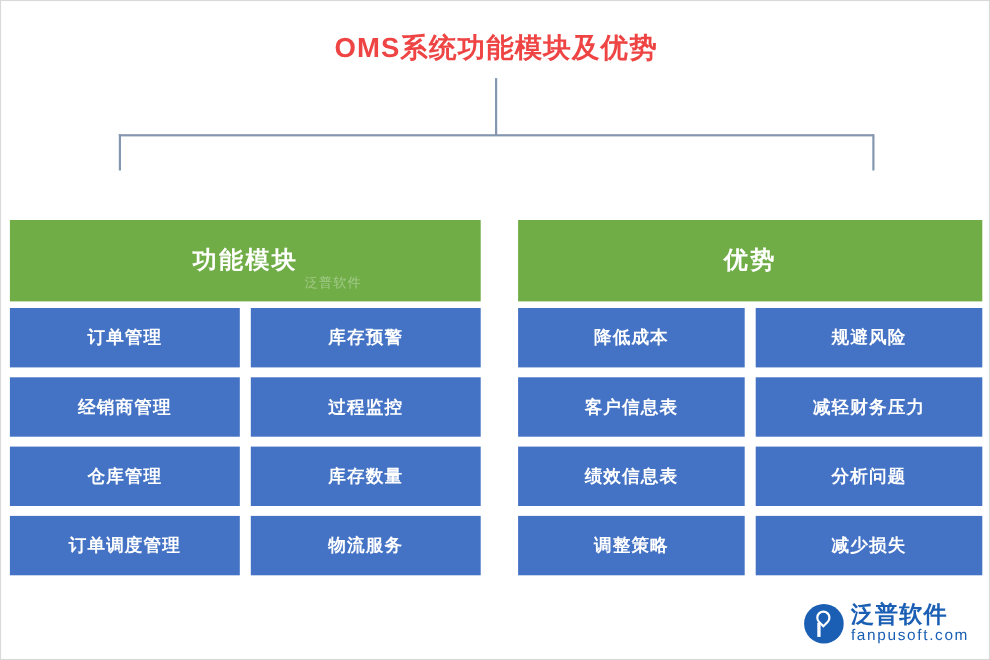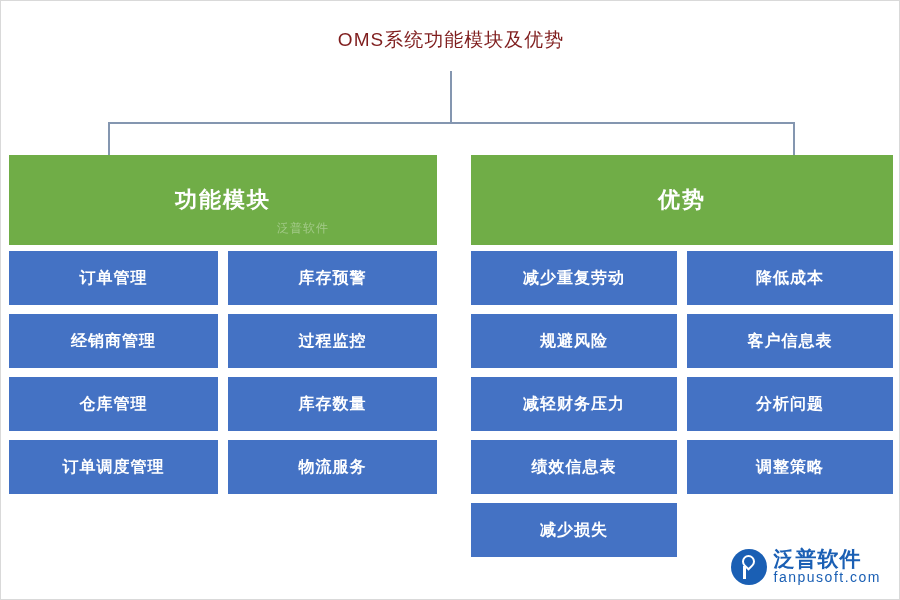--- a/index.html
+++ b/index.html
@@ -22,23 +22,23 @@
     border: 1px solid #d9d9d9;
     background: #ffffff;
   }
   
   #title {
     position: absolute;
     top: 26px;
     left: 0;
     width: 900px;
     text-align: center;
-    font-size: 19px;
-    font-weight: normal;
-    color: #7f1d1d;
+    font-size: 25px;
+    font-weight: bold;
+    color: #ef4444;
     letter-spacing: 1px;
   }
   
   .conn {
     position: absolute;
     background: #8496b0;
   }
   #conn-vert-top {
     left: 449px;
     top: 70px;
@@ -65,31 +65,32 @@
   }
   
   .group {
     position: absolute;
     top: 154px;
   }
   #group-left { left: 8px; width: 428px; }
   #group-right { left: 470px; width: 422px; }
 
   .group-header {
-    height: 90px;
+    height: 74px;
     background: #70ad47;
     color: #ffffff;
     font-size: 22px;
     font-weight: bold;
     display: flex;
     align-items: center;
     justify-content: center;
     letter-spacing: 2px;
     position: relative;
     overflow: hidden;
+    margin-top: 45px;
   }
   .header-watermark {
     position: absolute;
     right: 108px;
     bottom: 8px;
     font-size: 12px;
     color: rgba(255,255,255,0.35);
     font-weight: normal;
     letter-spacing: 1px;
   }
@@ -192,27 +193,26 @@
       <div class="cell">订单调度管理</div>
       <div class="cell">物流服务</div>
     </div>
   </div>
 
   <div class="group" id="group-right">
     <div class="group-header">
       <span>优势</span>
     </div>
     <div class="cells">
-      <div class="cell">减少重复劳动</div>
       <div class="cell">降低成本</div>
       <div class="cell">规避风险</div>
       <div class="cell">客户信息表</div>
       <div class="cell">减轻财务压力</div>
+      <div class="cell">绩效信息表</div>
       <div class="cell">分析问题</div>
-      <div class="cell">绩效信息表</div>
       <div class="cell">调整策略</div>
       <div class="cell">减少损失</div>
     </div>
   </div>
 
   <div id="logo">
     <div id="logo-mark"></div>
     <div id="logo-text">
       <span id="logo-cn">泛普软件</span>
       <span id="logo-en">fanpusoft.com</span>

